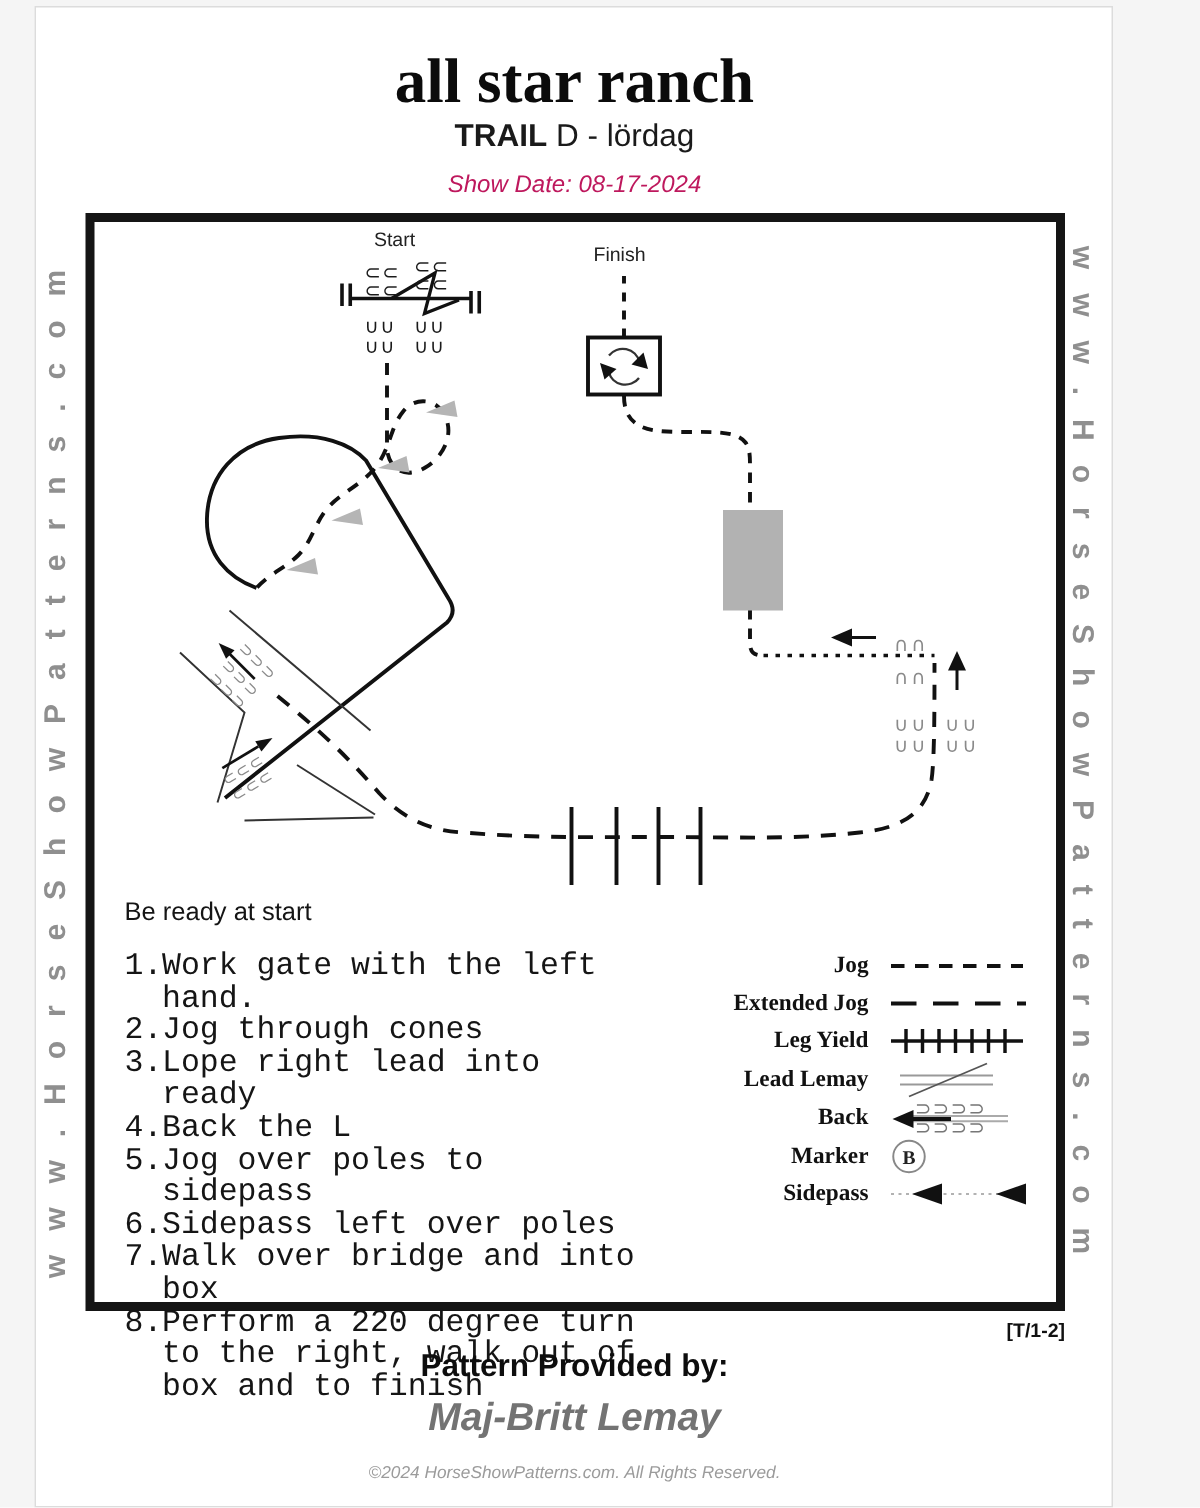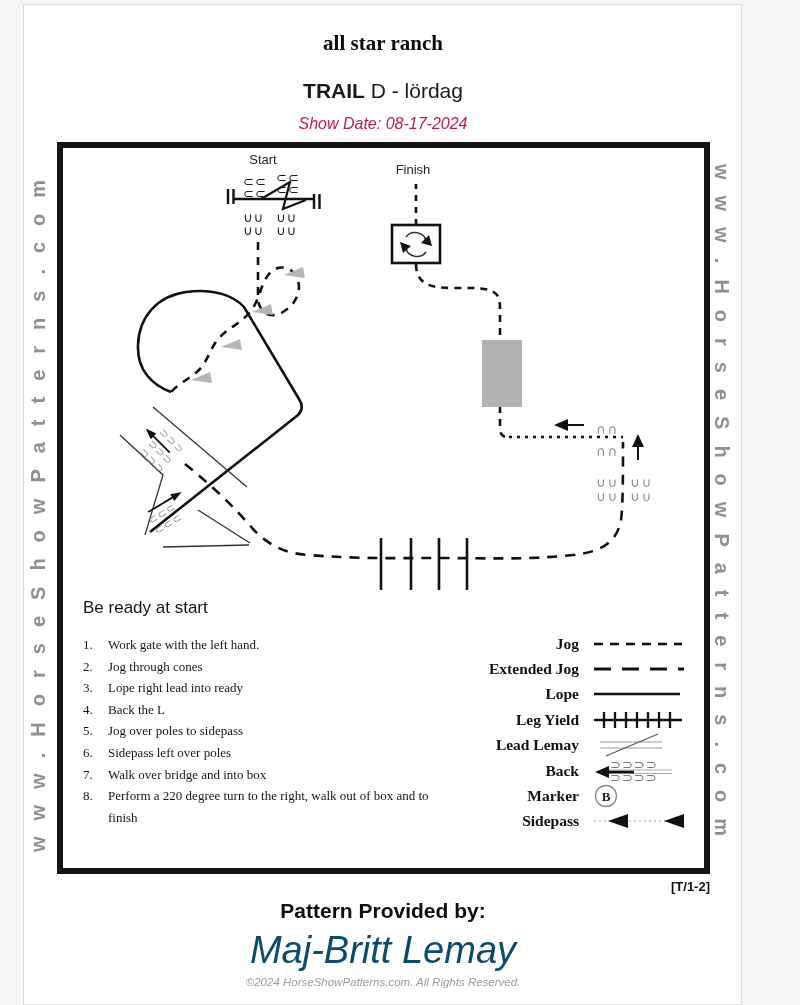--- a/index.html
+++ b/index.html
@@ -5,21 +5,21 @@
   html,body{margin:0;padding:0;}
   body{
     width:800px;height:1005px;position:relative;overflow:hidden;
     background:#f5f5f5;font-family:"Liberation Sans",sans-serif;color:#111;
   }
   .sheet{
     position:absolute;left:23px;top:4px;width:719px;height:1001px;
     background:#ffffff;border:1px solid #dcdcdc;box-sizing:border-box;
   }
   .center-line{position:absolute;left:24px;width:718px;text-align:center;white-space:pre;}
-  .doc-title{top:31px;font-family:"Liberation Serif",serif;font-weight:bold;font-size:21px;color:#0b0b0b;}
+  .doc-title{top:31px;font-family:"Liberation Serif",serif;font-weight:bold;font-size:42px;color:#0b0b0b;}
   .trail-line{top:79px;font-size:21px;color:#1a1a1a;}
   .trail-line .bold{font-weight:bold;}
   .show-date{top:115px;font-size:16px;font-style:italic;color:#be185d;}
   .watermark{
     position:absolute;font-weight:bold;font-size:20px;letter-spacing:16px;
     color:#8f8f8f;white-space:nowrap;
   }
   .wm-left{left:38px;top:508px;transform:translate(-50%,-50%) rotate(-90deg);}
   .wm-right{left:721px;top:508px;transform:translate(-50%,-50%) rotate(90deg);}
   .frame{
@@ -27,34 +27,34 @@
     border:6px solid #151515;background:#fff;box-sizing:content-box;
   }
   .frame svg.pattern{position:absolute;left:0;top:0;}
   .pt-label{position:absolute;font-size:13px;color:#222;text-align:center;width:66px;}
   .start-label{left:167px;top:4px;}
   .finish-label{left:317px;top:14px;}
   .ready-text{position:absolute;left:20px;top:450px;font-family:Liberation Sans, sans-serif;font-size:17px;color:#151515;}
   ol.instructions{
     position:absolute;left:18px;top:486px;width:352px;margin:0;padding:0;
     list-style:none;counter-reset:step;
-    font-family:Liberation Serif, serif;font-size:13px;line-height:21.6px;color:#151515;
+    font-family:Liberation Mono, monospace;font-size:21px;line-height:21.6px;color:#151515;
   }
   ol.instructions li{counter-increment:step;padding-left:27px;position:relative;}
   ol.instructions li::before{content:counter(step) ".";position:absolute;left:2px;}
   .legend{position:absolute;left:356px;top:483px;width:270px;}
   .lg-row{display:flex;align-items:center;height:25.4px;}
   .lg-label{
     width:160px;text-align:right;padding-right:13px;
     font-family:"Liberation Serif",serif;font-weight:bold;font-size:15.5px;color:#111;
   }
   .lg-sym{width:96px;height:24px;}
   .pattern-code{position:absolute;left:500px;top:879px;width:210px;text-align:right;font-weight:bold;font-size:13px;color:#111;}
   .provided-label{top:899px;font-weight:bold;font-size:21px;color:#0d0d0d;}
-  .provided-name{top:929px;font-style:italic;font-size:38px;color:#0c4a6e;}
+  .provided-name{top:929px;font-style:italic;font-size:26px;color:#737373;font-weight:bold;}
   .copyright{top:976px;font-style:italic;font-size:11.5px;color:#9b9b9b;}
   .hoof{font-family:"DejaVu Sans",sans-serif;}
 </style>
 </head>
 <body>
 
 <div class="sheet"></div>
 
 <div class="center-line doc-title">all star ranch</div>
 <div class="center-line trail-line"><span class="bold">TRAIL</span><span> D - lördag</span></div>
@@ -175,26 +175,20 @@
             <line x1="2" y1="12" x2="90" y2="12" stroke="#111" stroke-width="2.6" stroke-dasharray="9,7"></line>
           </svg></span>
     </div>
     <div class="lg-row">
       <span class="lg-label">Extended Jog</span>
       <span class="lg-sym"><svg width="96" height="24">
             <line x1="2" y1="12" x2="92" y2="12" stroke="#111" stroke-width="2.8" stroke-dasharray="17,11"></line>
           </svg></span>
     </div>
     <div class="lg-row">
-      <span class="lg-label">Lope</span>
-      <span class="lg-sym"><svg width="96" height="24">
-            <line x1="2" y1="12" x2="88" y2="12" stroke="#111" stroke-width="2.4"></line>
-          </svg></span>
-    </div>
-    <div class="lg-row">
       <span class="lg-label">Leg Yield</span>
       <span class="lg-sym"><svg width="96" height="24">
             <line x1="2" y1="12" x2="90" y2="12" stroke="#111" stroke-width="2.4"></line>
             <path d="M12,4V20 M23,4V20 M34,4V20 M45,4V20 M56,4V20 M67,4V20 M78,4V20" stroke="#111" stroke-width="2.3" fill="none"></path>
           </svg></span>
     </div>
     <div class="lg-row">
       <span class="lg-label">Lead Lemay</span>
       <span class="lg-sym"><svg width="96" height="24">
             <line x1="8" y1="9" x2="70" y2="9" stroke="#999" stroke-width="1.2"></line>

